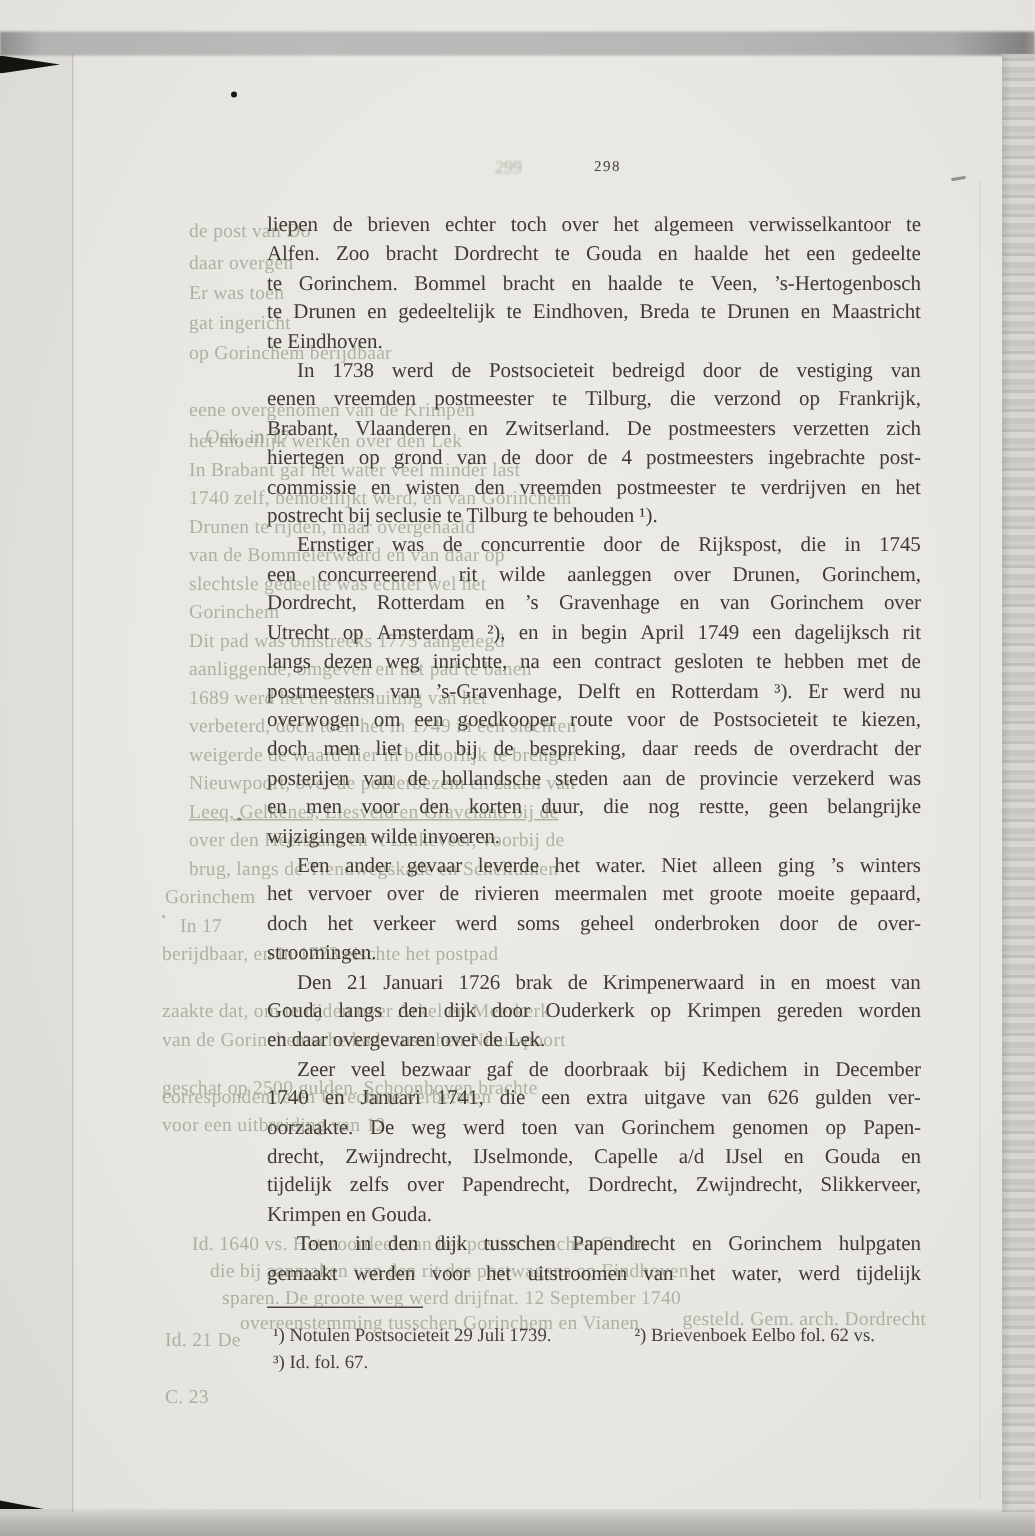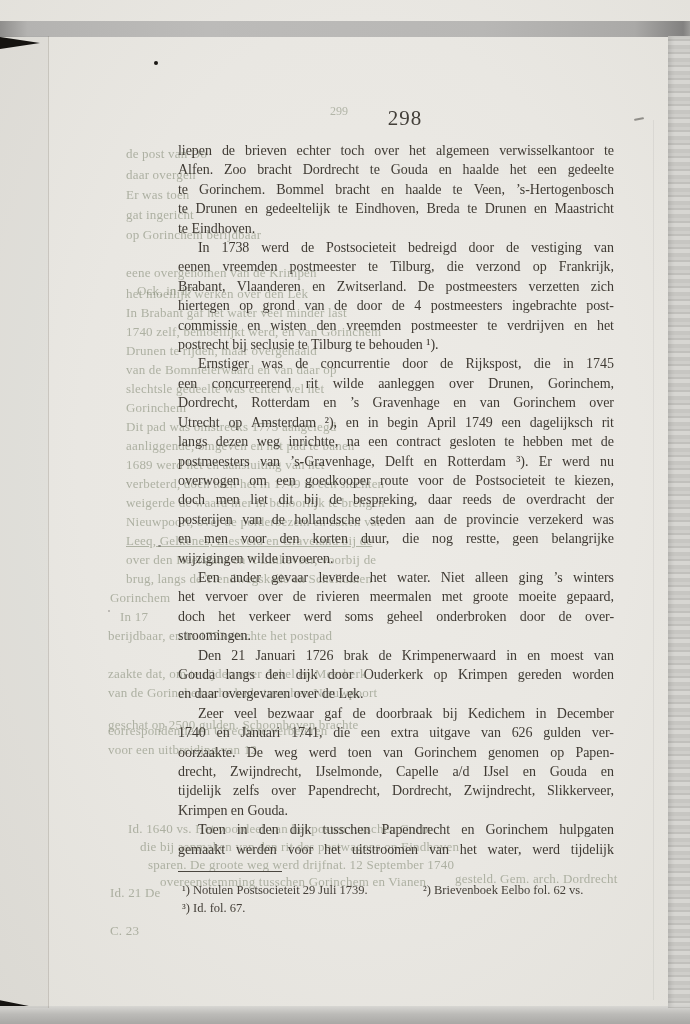--- a/index.html
+++ b/index.html
@@ -31,21 +31,21 @@
 
   
   .bleed{position:absolute;left:0;top:0;width:620px;height:1024px;z-index:1;}
   .bleed span{position:absolute;white-space:nowrap;font-size:13px;line-height:13px;
     color:rgba(124,131,110,0.55);filter:blur(0.5px);letter-spacing:0.2px;}
   .pageno-ghost{position:absolute;left:330px;top:104px;font-size:12px;color:rgba(124,131,110,0.5);
     filter:blur(0.6px);z-index:1;}
 
   
   .pageno{position:absolute;left:178px;top:106px;width:436px;text-align:center;text-indent:18px;
-    font-size:21px;letter-spacing:1px;color:#44403a;z-index:3;}
+    font-size:10px;letter-spacing:1px;color:#44403a;z-index:3;}
   .textblock{position:absolute;left:178px;top:143px;width:436px;z-index:3;
     font-size:14px;color:#3f3a33;letter-spacing:-0.05px;}
   .line{height:19.42px;}
   .line.just{display:flex;justify-content:space-between;}
   .line.indent{padding-left:20px;}
   .fnrule{position:absolute;left:178px;top:871px;width:104px;height:1px;background:#4a463f;z-index:3;}
   .footnotes{position:absolute;left:178px;top:881px;width:440px;z-index:3;
     font-size:12.5px;color:#454039;line-height:18px;}
   .fnrow{position:relative;padding-left:4px;}
   .fn2{position:absolute;left:245px;top:0;}

